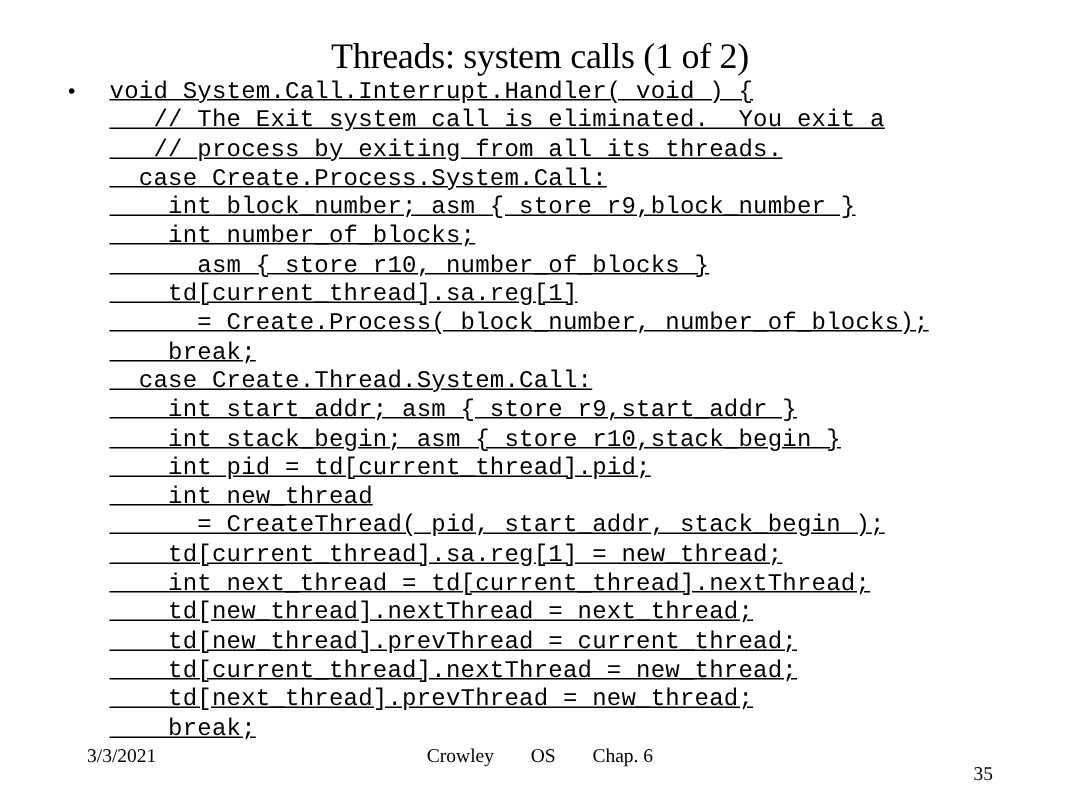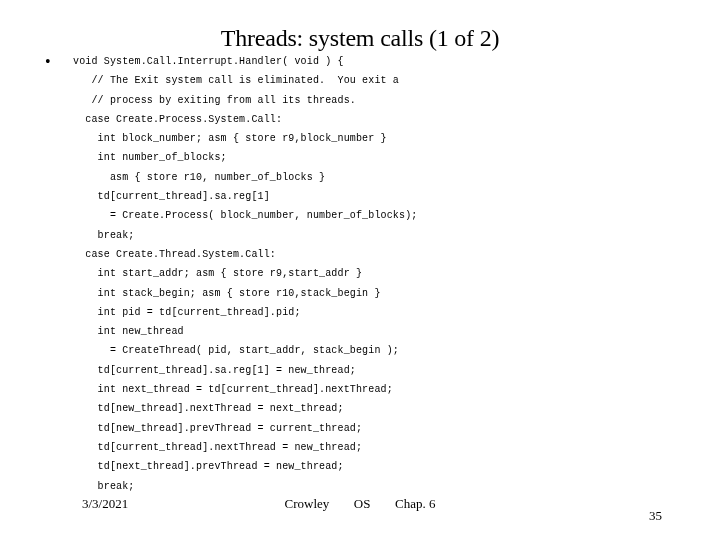--- a/index.html
+++ b/index.html
@@ -55,24 +55,25 @@
     position: absolute;
     left: 5px;
     top: 0px;
     font-family: "Liberation Serif", "DejaVu Serif", serif;
     font-size: 16px;
     line-height: 19px;
   }
 
   .code-lines {
     font-family: "Liberation Mono", "DejaVu Sans Mono", monospace;
-    font-size: 10px;
+    font-size: 16px;
     line-height: 19.3px;
     white-space: pre;
     letter-spacing: 0.15px;
+    text-decoration: underline;
   }
   .code-line {
     white-space: pre;
     height: 19.3px;
   }
 
   
   #footer {
     position: absolute;
     left: 0;
@@ -80,21 +81,20 @@
     width: 720px;
     height: 20px;
     font-family: "Liberation Serif", "DejaVu Serif", serif;
     font-size: 13px;
     line-height: 16px;
   }
   #footer-date {
     position: absolute;
     left: 58px;
     top: 0;
-    margin-left: 24px;
   }
   #footer-center {
     position: absolute;
     left: 0;
     top: 0;
     width: 720px;
     text-align: center;
   }
   #footer-center span { display: inline-block; }
   .fc-gap { width: 18px; }

